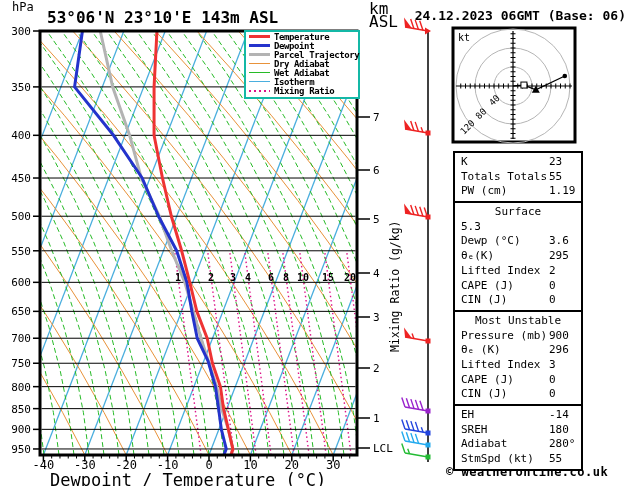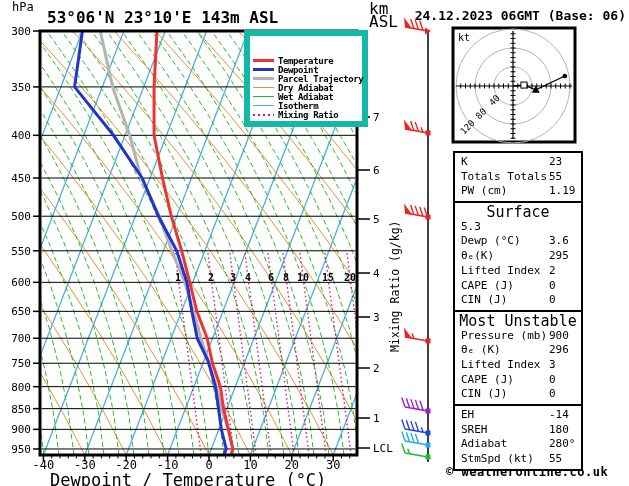--- a/index.html
+++ b/index.html
@@ -6,31 +6,31 @@
   .stage{position:relative;width:629px;height:486px;background:#fff;overflow:hidden;
          font-family:"DejaVu Sans Mono","DejaVu Sans",monospace;color:#000;}
   svg text{font-family:"DejaVu Sans Mono","DejaVu Sans",monospace;fill:#000;}
   .abs{position:absolute;}
   .hpa-label{left:12px;top:0;font-size:12px;}
   .station-title{left:47px;top:8px;font-size:16px;font-weight:bold;white-space:nowrap;}
   .datetime{left:402px;top:8px;width:212px;font-size:13px;font-weight:bold;text-align:right;white-space:nowrap;margin-left:12px;}
   .km-label{left:369px;top:2px;font-size:16px;line-height:13px;}
   .xaxis-caption{left:50px;top:470px;width:317px;text-align:left;font-size:17px;}
   .copyright{left:446px;top:465px;font-size:12px;font-weight:bold;letter-spacing:0.5px;}
-  .legend{left:244px;top:30px;width:112px;border:6px solid #14b8a6;background:#fff;
-          padding:20px 0 2px 0;z-index:5;}
+  .legend{left:244px;top:30px;width:112px;border:2px solid #14b8a6;background:#fff;
+          padding:0 0 2px 0;z-index:5;}
   .legend-row{display:flex;align-items:center;height:9px;}
   .legend-row .sw{width:21px;flex:none;margin:0 4px 0 3px;}
   .legend-row .lab{font-size:9px;font-weight:bold;letter-spacing:-0.4px;white-space:nowrap;}
   .stats{left:453px;top:153px;width:130px;z-index:4;}
   .stats-box{border:2px solid #000;background:#fff;margin-top:-2px;padding:2px 0;}
   .srow{display:flex;height:14.7px;line-height:14.7px;font-size:11px;padding:0 0 0 6px;}
   .srow .lab{width:88px;white-space:nowrap;}
   .srow .val{flex:1;white-space:nowrap;}
-  .stitle{text-align:center;font-size:15px;height:14.7px;line-height:14.7px;}
+  .stitle{text-align:center;font-size:11px;height:14.7px;line-height:14.7px;}
 </style>
 </head>
 <body>
 
 <div class="stage">
 
   <svg id="skewt" width="629" height="486" viewBox="0 0 629 486" class="abs" style="left:0;top:0">
       <defs>
         <clipPath id="pc">
           <rect x="40" y="31" width="317" height="424"></rect>

